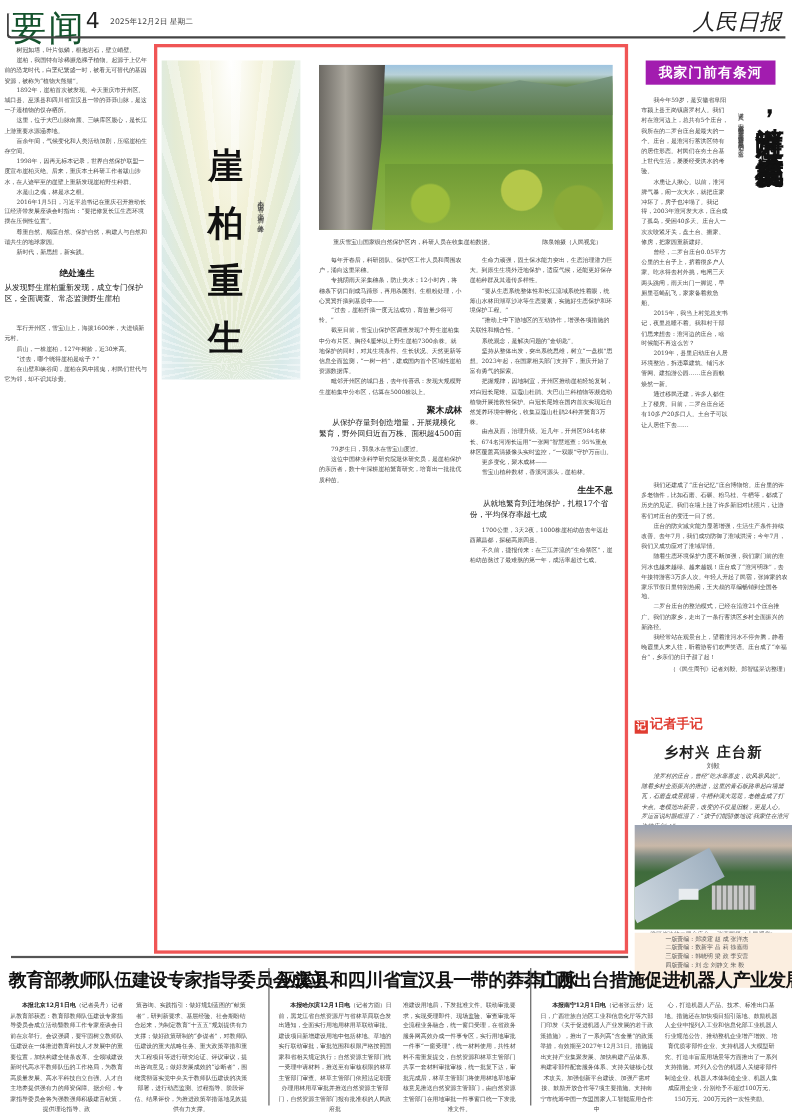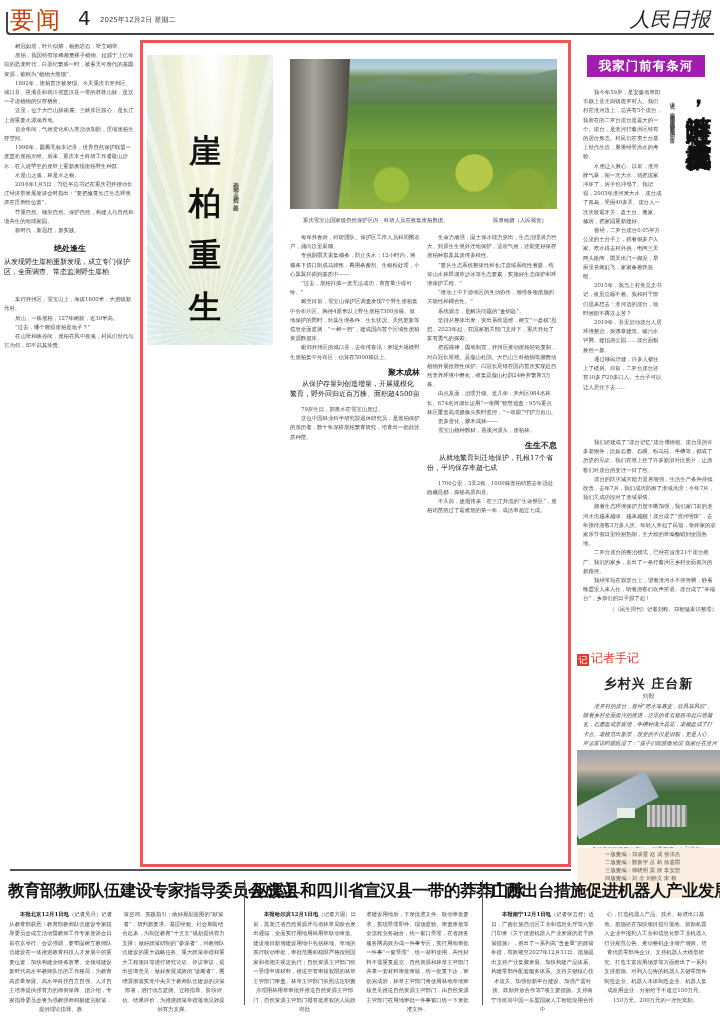--- a/index.html
+++ b/index.html
@@ -1,18 +1,18 @@
 <!DOCTYPE html>
 <html><head>
 <meta charset="utf-8">
 <style>
   * { box-sizing: border-box; margin: 0; padding: 0; }
   body { width: 720px; height: 1018px; background: #fff; font-family: "DejaVu Serif", serif; color: #333; position: relative; overflow: hidden; }
   .masthead { position: absolute; left: 0; top: 0; width: 720px; height: 36px; }
-  .masthead .section { position: absolute; left: 10px; top: 4px; font-family: "DejaVu Sans", sans-serif; font-size: 24px; color: #c2410c; letter-spacing: 2px; }
+  .masthead .section { position: absolute; left: 10px; top: 4px; font-family: "DejaVu Sans", sans-serif; font-size: 32px; color: #14532d; letter-spacing: 2px; }
   .masthead .pageno { position: absolute; left: 78px; top: 6px; font-family: "DejaVu Sans", sans-serif; font-size: 20px; color: #222; }
   .masthead .date { position: absolute; left: 100px; top: 15px; font-family: "DejaVu Sans", sans-serif; font-size: 7px; color: #444; }
   .masthead .logo { position: absolute; right: 10px; top: 6px; font-family: "DejaVu Serif", serif; font-style: italic; font-size: 20px; color: #222; margin-left: 23px; }
   .masthead .rule { position: absolute; left: 8px; right: 6px; top: 33px; height: 2px; background: #444; border-radius: 0 0 0 8px; }
   .masthead .hook { position: absolute; left: 6px; top: 12px; width: 4px; height: 23px; border-left: 2px solid #444; border-bottom: 2px solid #444; border-radius: 0 0 0 8px; }
 
   .col-left { position: absolute; left: 4px; top: 42px; width: 132px; font-size: 5.4px; line-height: 9.2px; color: #444; }
   .col-left p { text-indent: 11px; }
   .col-left .sub { font-size: 8px; line-height: 11px; text-align: center; font-weight: bold; margin: 8px 0 3px 0; color: #222; }
   .col-left .lead { font-size: 7px; line-height: 10px; font-family: "DejaVu Serif", serif; margin-bottom: 18px; color: #222; }
@@ -37,21 +37,21 @@
 
   .sidebar { position: absolute; left: 577px; top: 40px; width: 143px; height: 827px; }
   .sidebar .banner { position: absolute; left: 10px; top: 15px; width: 118px; height: 22px; background: #a21caf; color: #fff; font-family: "DejaVu Sans", sans-serif; font-weight: bold; font-size: 12.5px; line-height: 22px; text-align: center; letter-spacing: 1px; }
   .sidebar .body { position: absolute; left: 6px; top: 48px; width: 80px; font-size: 5.4px; line-height: 9.2px; color: #444; }
   .sidebar .body p { text-indent: 11px; }
   .sidebar .big-title { position: absolute; left: 103px; top: 56px; width: 36px; font-family: "DejaVu Sans", sans-serif; font-weight: bold; font-size: 26px; line-height: 35px; color: #111; writing-mode: vertical-rl; }
   .sidebar .narrator { position: absolute; left: 90px; top: 58px; width: 10px; font-size: 5.4px; line-height: 9px; color: #444; writing-mode: vertical-rl; letter-spacing: 1px; }
   .sidebar .full { position: absolute; left: 6px; top: 398px; width: 134px; font-size: 5.4px; line-height: 9.2px; color: #444; }
   .sidebar .full p { text-indent: 11px; }
   .sidebar .credit { text-align: right; margin-top: 1px; }
-  .sidebar .notes-head { position: absolute; left: 0; top: 610px; font-family: "DejaVu Sans", sans-serif; font-weight: normal; font-size: 12px; color: #e03c31; }
+  .sidebar .notes-head { position: absolute; left: 0; top: 610px; font-family: "DejaVu Sans", sans-serif; font-weight: bold; font-size: 12px; color: #e03c31; }
   .sidebar .notes-head .box { display: inline-block; width: 12px; height: 12px; background: #e03c31; color: #fff; font-size: 9px; text-align: center; line-height: 12px; margin-right: 2px; vertical-align: -1px; }
   .sidebar .notes-title { position: absolute; left: 0; top: 635px; width: 143px; text-align: center; font-family: "DejaVu Sans", sans-serif; font-weight: bold; font-size: 13px; color: #222; letter-spacing: 1px; }
   .sidebar .notes-author { position: absolute; left: 0; top: 652px; width: 143px; text-align: center; font-size: 6px; color: #555; }
   .sidebar .notes-body { position: absolute; left: 6px; top: 662px; width: 134px; font-size: 5.4px; line-height: 9.2px; color: #444; font-style: italic; }
   .sidebar .notes-body p { text-indent: 11px; }
   .photo-river { position: absolute; left: 0; top: 710px; width: 143px; height: 95px; background: linear-gradient(180deg, #9aa3b3 0%, #c9b8a8 20%, #7f8a80 30%, #3f6b3c 45%, #4b7a3a 100%); overflow: hidden; }
   .photo-river .river { position: absolute; left: -10px; top: 40px; width: 90px; height: 30px; background: linear-gradient(90deg, #cfd8e0, #9fb0c0); transform: rotate(-28deg); }
   .photo-river .village { position: absolute; left: 70px; top: 55px; width: 40px; height: 22px; background: repeating-linear-gradient(90deg, #c8c8c8 0 3px, #8a8f88 3px 5px); }
   .photo-river .pond { position: absolute; left: 40px; top: 58px; width: 18px; height: 10px; background: #e8ecef; }
   .sidebar .photo-caption { position: absolute; left: 0; top: 806px; width: 143px; text-align: center; font-size: 5.4px; color: #555; }

